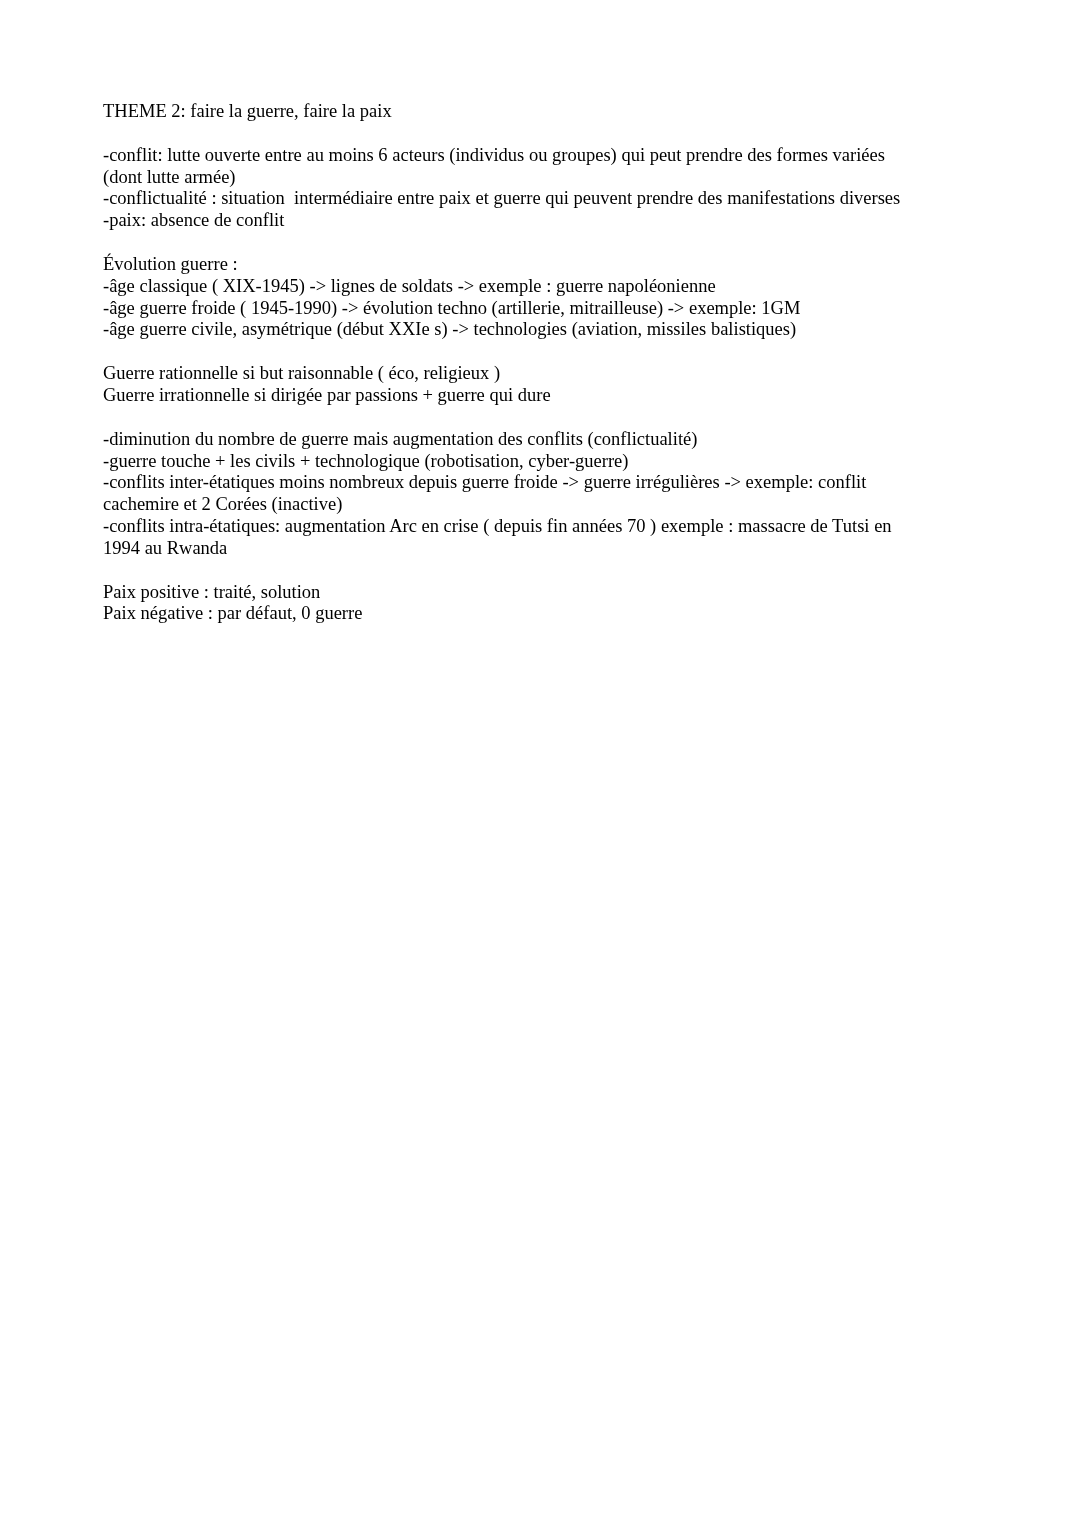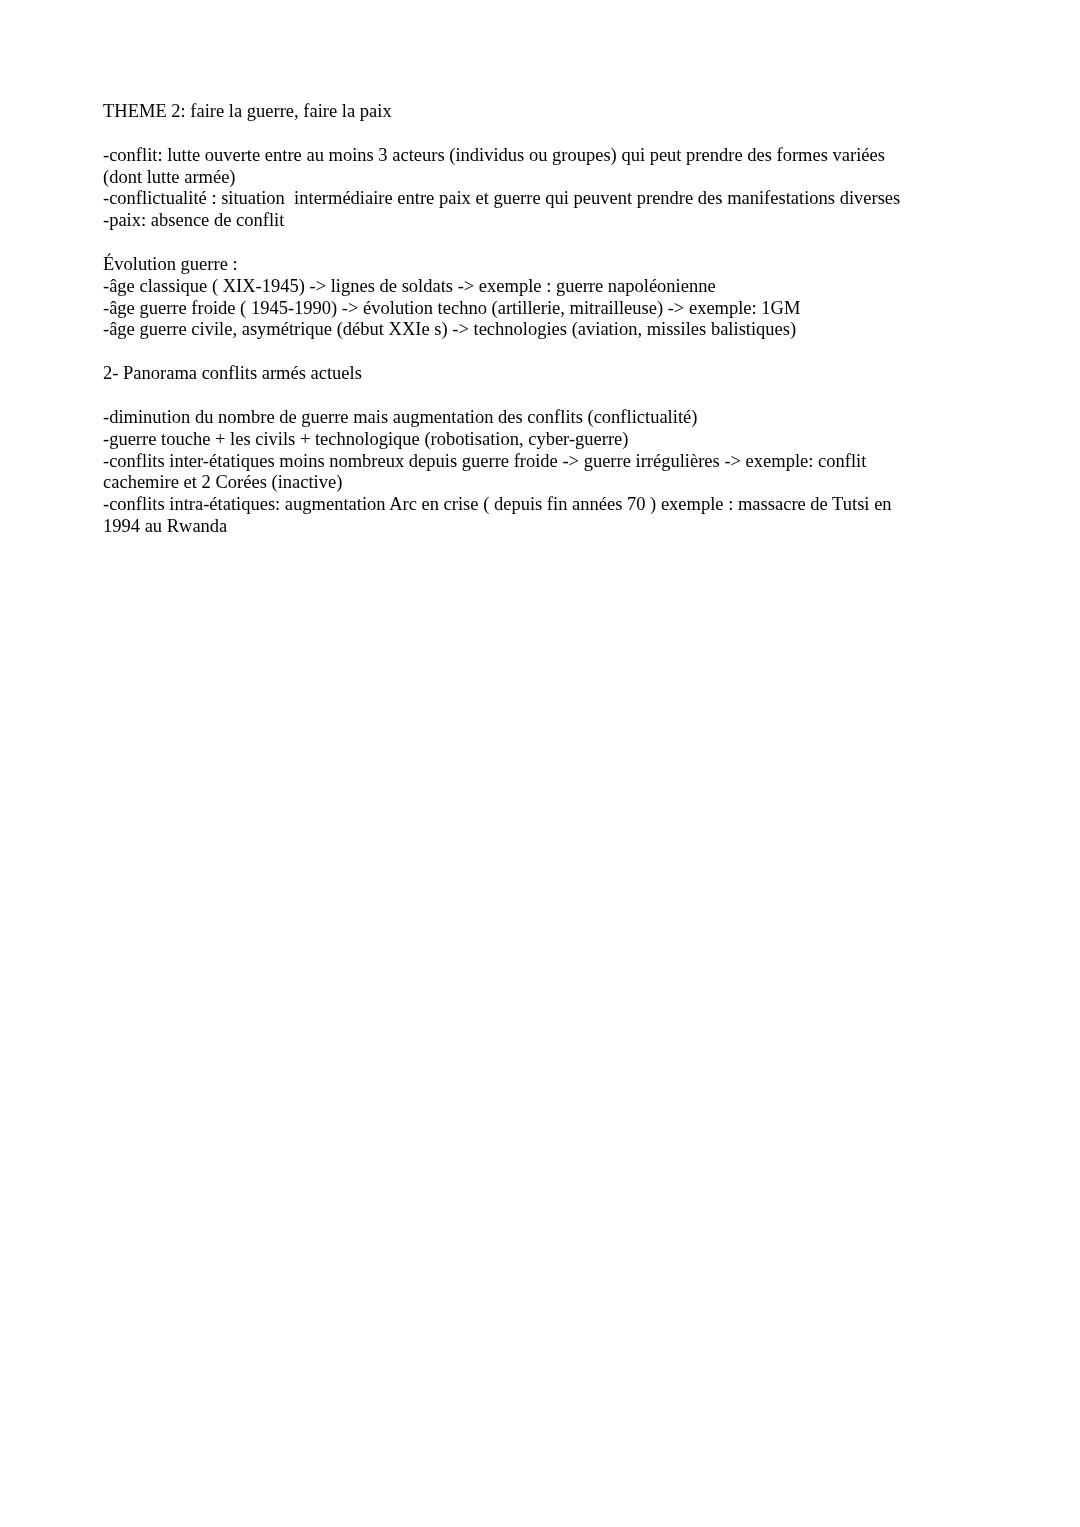--- a/index.html
+++ b/index.html
@@ -32,29 +32,32 @@
   .block:last-child {
     margin-bottom: 0;
   }
 </style>
 </head>
 <body>
 
 <div class="page">
   <div class="content">
     <div class="block">THEME 2: faire la guerre, faire la paix</div>
-    <div class="block">-conflit: lutte ouverte entre au moins 3 acteurs (individus ou groupes) qui peut prendre des formes variées
+    <div class="block">-conflit: lutte ouverte entre au moins 6 acteurs (individus ou groupes) qui peut prendre des formes variées
 (dont lutte armée)
 -conflictualité : situation  intermédiaire entre paix et guerre qui peuvent prendre des manifestations diverses
 -paix: absence de conflit</div>
     <div class="block">Évolution guerre :
 -âge classique ( XIX-1945) -&gt; lignes de soldats -&gt; exemple : guerre napoléonienne
 -âge guerre froide ( 1945-1990) -&gt; évolution techno (artillerie, mitrailleuse) -&gt; exemple: 1GM
 -âge guerre civile, asymétrique (début XXIe s) -&gt; technologies (aviation, missiles balistiques)</div>
-    <div class="block">2- Panorama conflits armés actuels</div>
+    <div class="block">Guerre rationnelle si but raisonnable ( éco, religieux )
+Guerre irrationnelle si dirigée par passions + guerre qui dure</div>
     <div class="block">-diminution du nombre de guerre mais augmentation des conflits (conflictualité)
 -guerre touche + les civils + technologique (robotisation, cyber-guerre)
 -conflits inter-étatiques moins nombreux depuis guerre froide -&gt; guerre irrégulières -&gt; exemple: conflit
 cachemire et 2 Corées (inactive)
 -conflits intra-étatiques: augmentation Arc en crise ( depuis fin années 70 ) exemple : massacre de Tutsi en
 1994 au Rwanda</div>
+    <div class="block">Paix positive : traité, solution
+Paix négative : par défaut, 0 guerre</div>
   </div>
 </div>
 
 </body></html>

